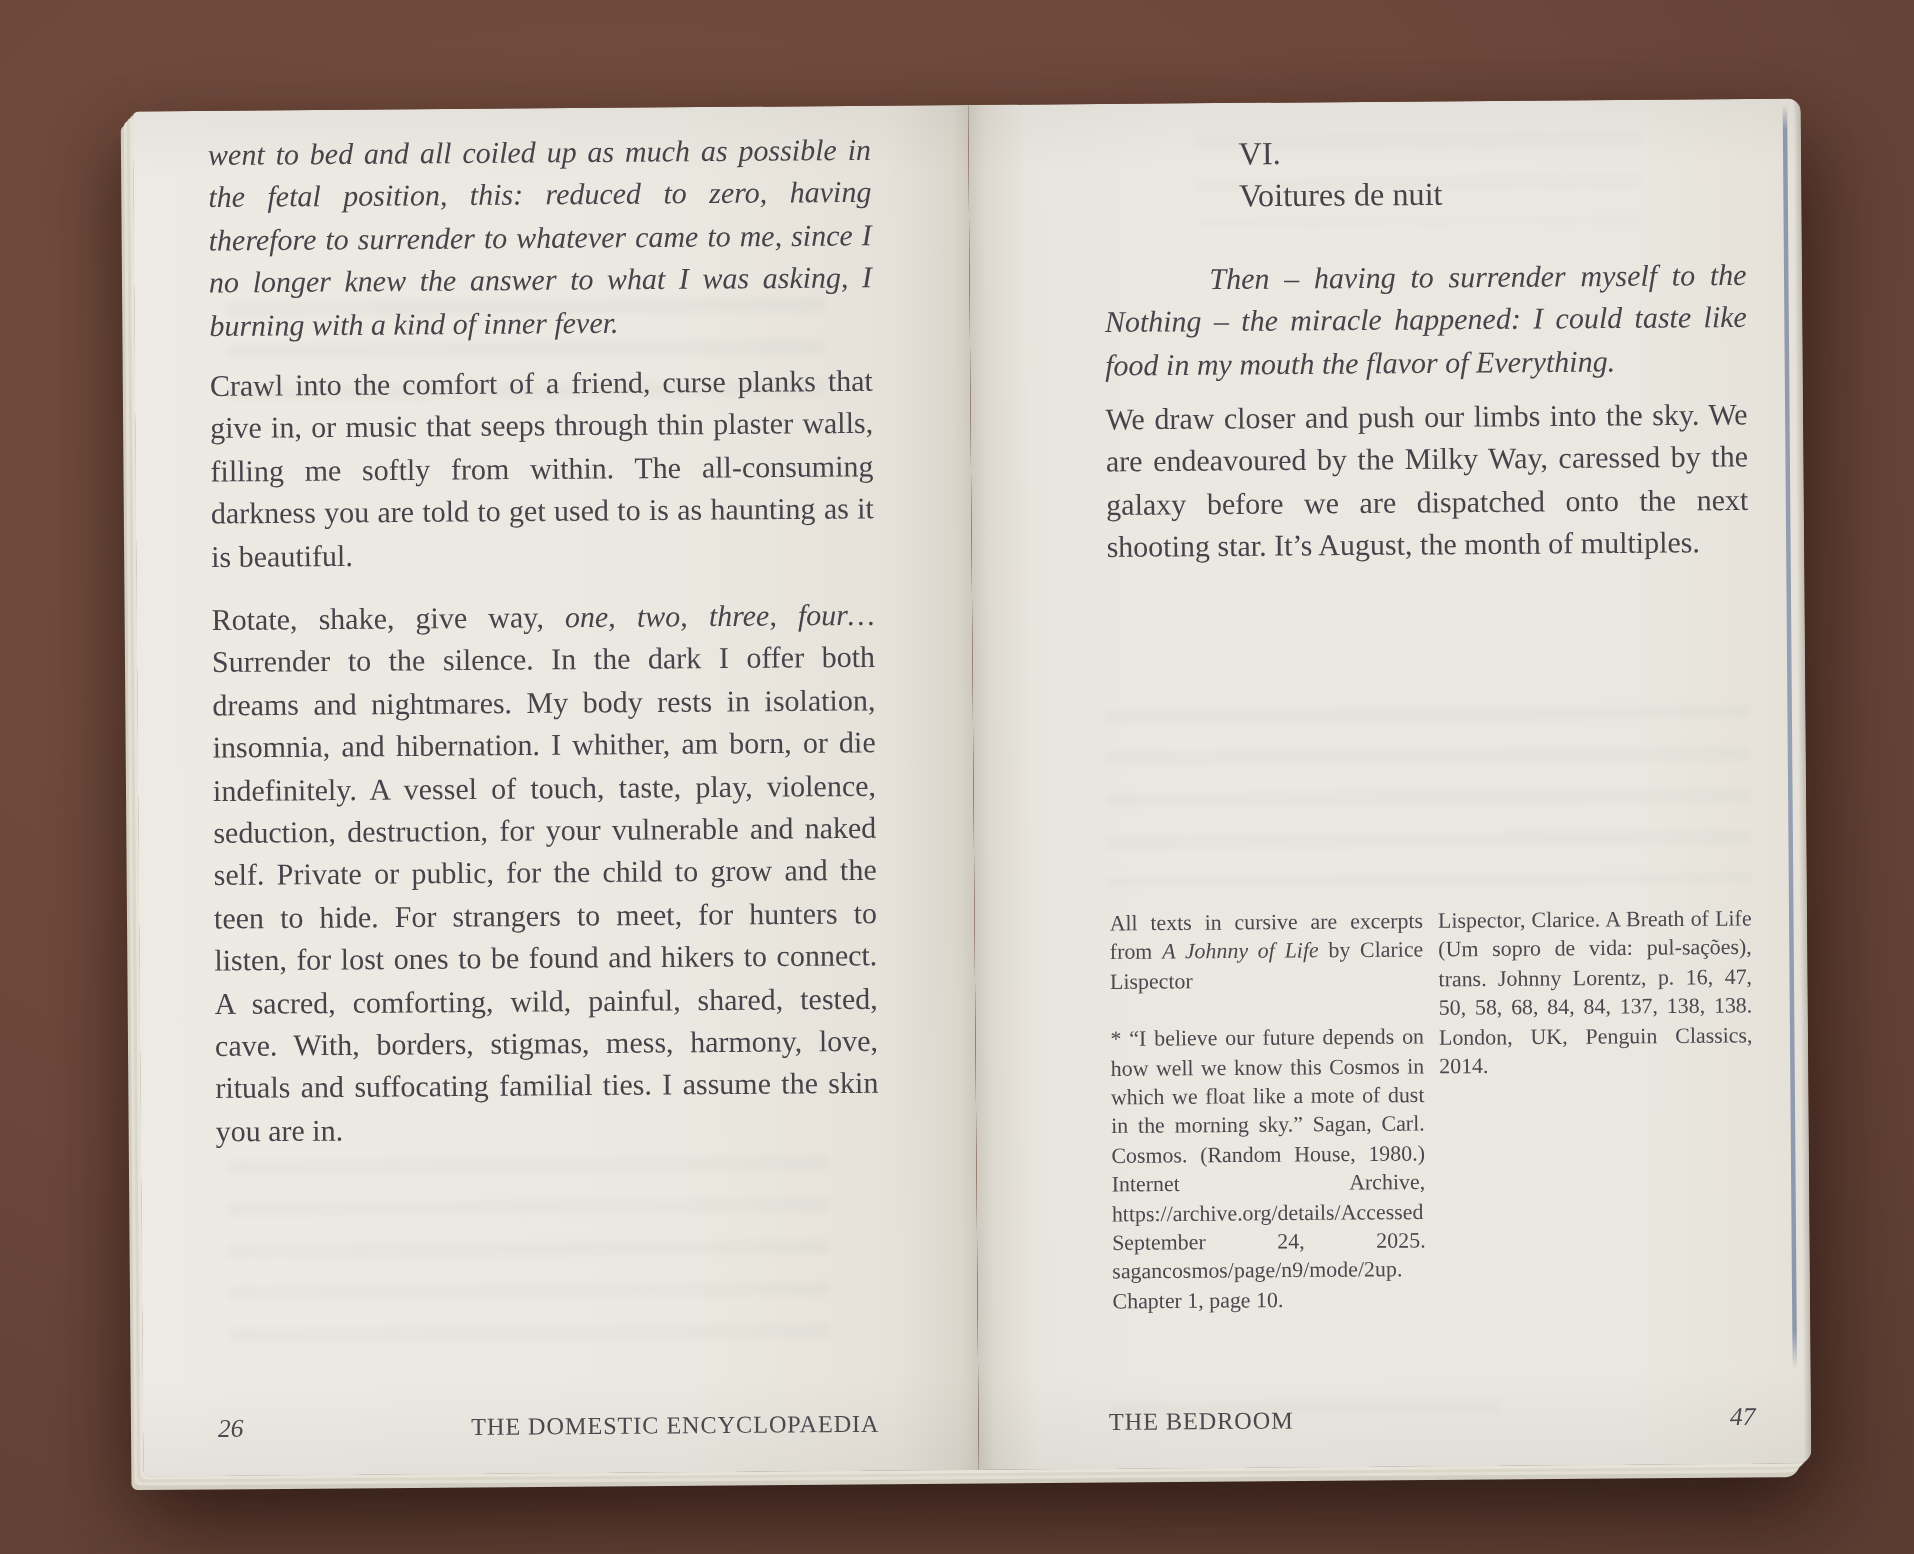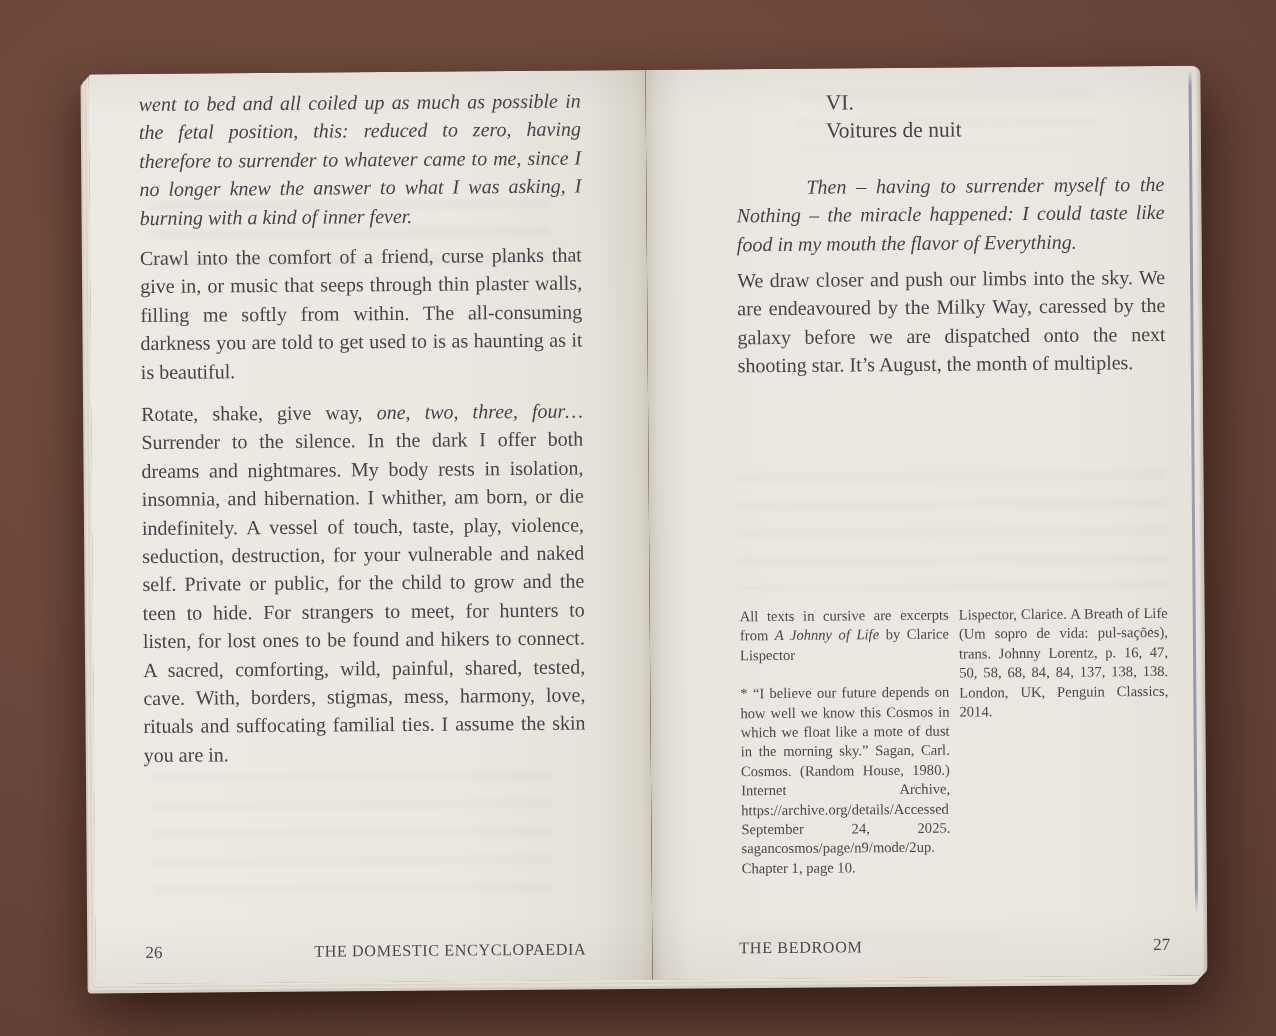--- a/index.html
+++ b/index.html
@@ -77,21 +77,21 @@
     word-break: break-word;
   }
   .page-footer {
     position: absolute; top: 869px;
     display: flex; justify-content: space-between; align-items: baseline;
     color: #4b484e;
   }
   .page-footer.fl { left: 50px; width: 441px; }
   .page-footer.fr { left: 87px; width: 431px; }
   .running { font-size: 16.2px; letter-spacing: 0.6px; }
-  .pagenum { font-size: 17px; }
+  .pagenum { font-size: 17px; font-style: italic; }
   .fore-edge-rule {
     position: absolute; right: 9px; top: 4px; width: 3px; height: 843px;
     border-radius: 2px;
     background: linear-gradient(to bottom,
       rgba(141,150,171,0) 0%, #8d96ab 2%, #98a0b4 50%, #8d96ab 97%, rgba(141,150,171,0) 100%);
   }
   .ghost {
     position: absolute; pointer-events: none;
     background: repeating-linear-gradient(to bottom,
       rgba(108,102,114,0.085) 0px, rgba(108,102,114,0.085) 9px,
@@ -147,17 +147,17 @@
         <p class="fn"><span>All texts in cursive are excerpts from </span><span class="it">A Johnny of Life</span><span> by Clarice Lispector</span></p>
         <p class="fn">* “I believe our future depends on how well we know this Cosmos in which we float like a mote of dust in the morning sky.” Sagan, Carl. Cosmos. (Random House, 1980.) Internet Archive, https://archive.org/details/Accessed September 24, 2025. sagancosmos/page/n9/mode/2up. Chapter 1, page 10.</p>
       </div>
       <div class="fn-col">
         <p class="fn">Lispector, Clarice. A Breath of Life (Um sopro de vida: pul-sações), trans. Johnny Lorentz, p. 16, 47, 50, 58, 68, 84, 84, 137, 138, 138. London, UK, Penguin Classics, 2014.</p>
       </div>
     </div>
 
     <div class="page-footer fr">
       <span class="running">THE BEDROOM</span>
-      <span class="pagenum">27</span>
+      <span class="pagenum">47</span>
     </div>
   </div>
 
 </div>
 
 </body></html>

